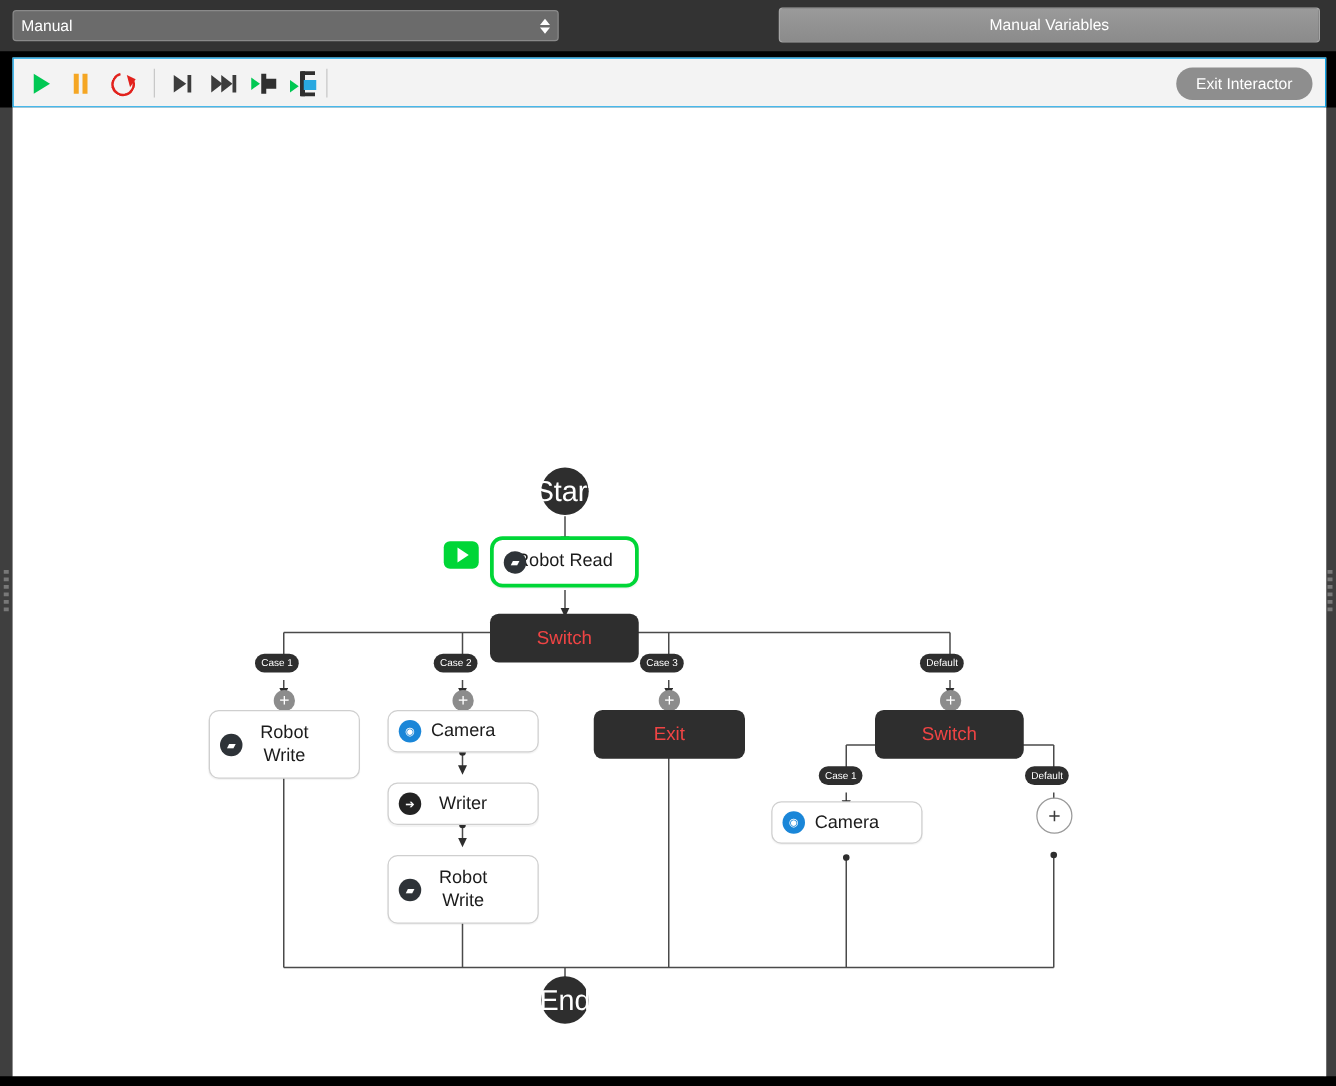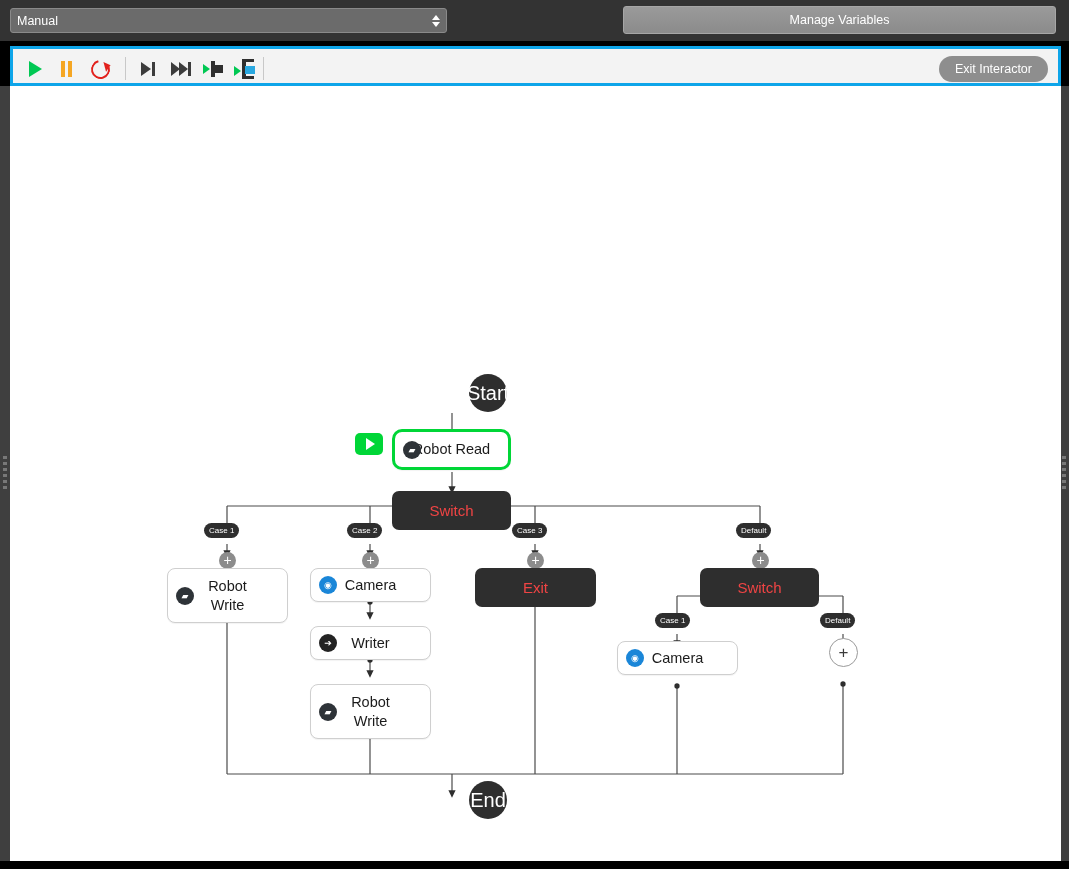--- a/index.html
+++ b/index.html
@@ -39,21 +39,21 @@
     background:linear-gradient(#9a9a9a,#8b8b8b);
     border:1px solid #a6a6a6;border-radius:3px;
     color:#ffffff;font-size:12.5px;
     display:flex;align-items:center;justify-content:center;
     cursor:pointer;box-sizing:border-box;
   }
 
   
   #toolbar{
     position:absolute;left:10px;top:46px;width:1051px;height:40px;
-    background:#f3f3f3;border:3px solid #0ea5e9;
+    background:#f3f3f3;border:1px solid #0ea5e9;
     box-sizing:border-box;
   }
   .tbtn{
     position:absolute;top:8px;width:24px;height:24px;cursor:pointer;
   }
   .tsep{position:absolute;top:8px;width:1px;height:23px;background:#c8c8c8;}
 
   
   .ic-play{position:absolute;left:6px;top:4px;width:0;height:0;
     border-top:8px solid transparent;border-bottom:8px solid transparent;border-left:13px solid #00c853;}
@@ -111,21 +111,21 @@
   #splitter-right{left:1059px;}
   .grip{position:absolute;left:3px;top:50%;margin-top:-18px;width:4px;height:36px;}
   .grip span{display:block;width:4px;height:3px;background:#787878;margin-bottom:3px;}
 
   
   .node{position:absolute;box-sizing:border-box;}
 
   .circ-node{
     border-radius:50%;background:#2e2e2e;
     display:flex;align-items:center;justify-content:center;
-    color:#ffffff;font-size:20px;cursor:pointer;margin-left:36px;
+    color:#ffffff;font-size:23px;cursor:pointer;
   }
   .circ-node span{white-space:nowrap;}
 
   .dark-node{
     background:#2e2e2e;border-radius:7px;
     display:flex;align-items:center;justify-content:center;
     color:#ef4444;font-size:15px;cursor:pointer;
   }
 
   .light-node{
@@ -176,21 +176,21 @@
 
 <div id="topbar">
 
   <div class="combo" id="combo-mode">
     <span class="val">Manual</span>
     <span class="spin"></span>
   </div>
 
 
   <div id="manage-vars">
-    <span>Manage Variables</span>
+    <span>Manual Variables</span>
   </div>
 </div>
 
 <div id="toolbar">
 
   <div class="tbtn" style="left:10px">
     <i class="ic-play"></i>
   </div>
 
   <div class="tbtn" style="left:42px">

